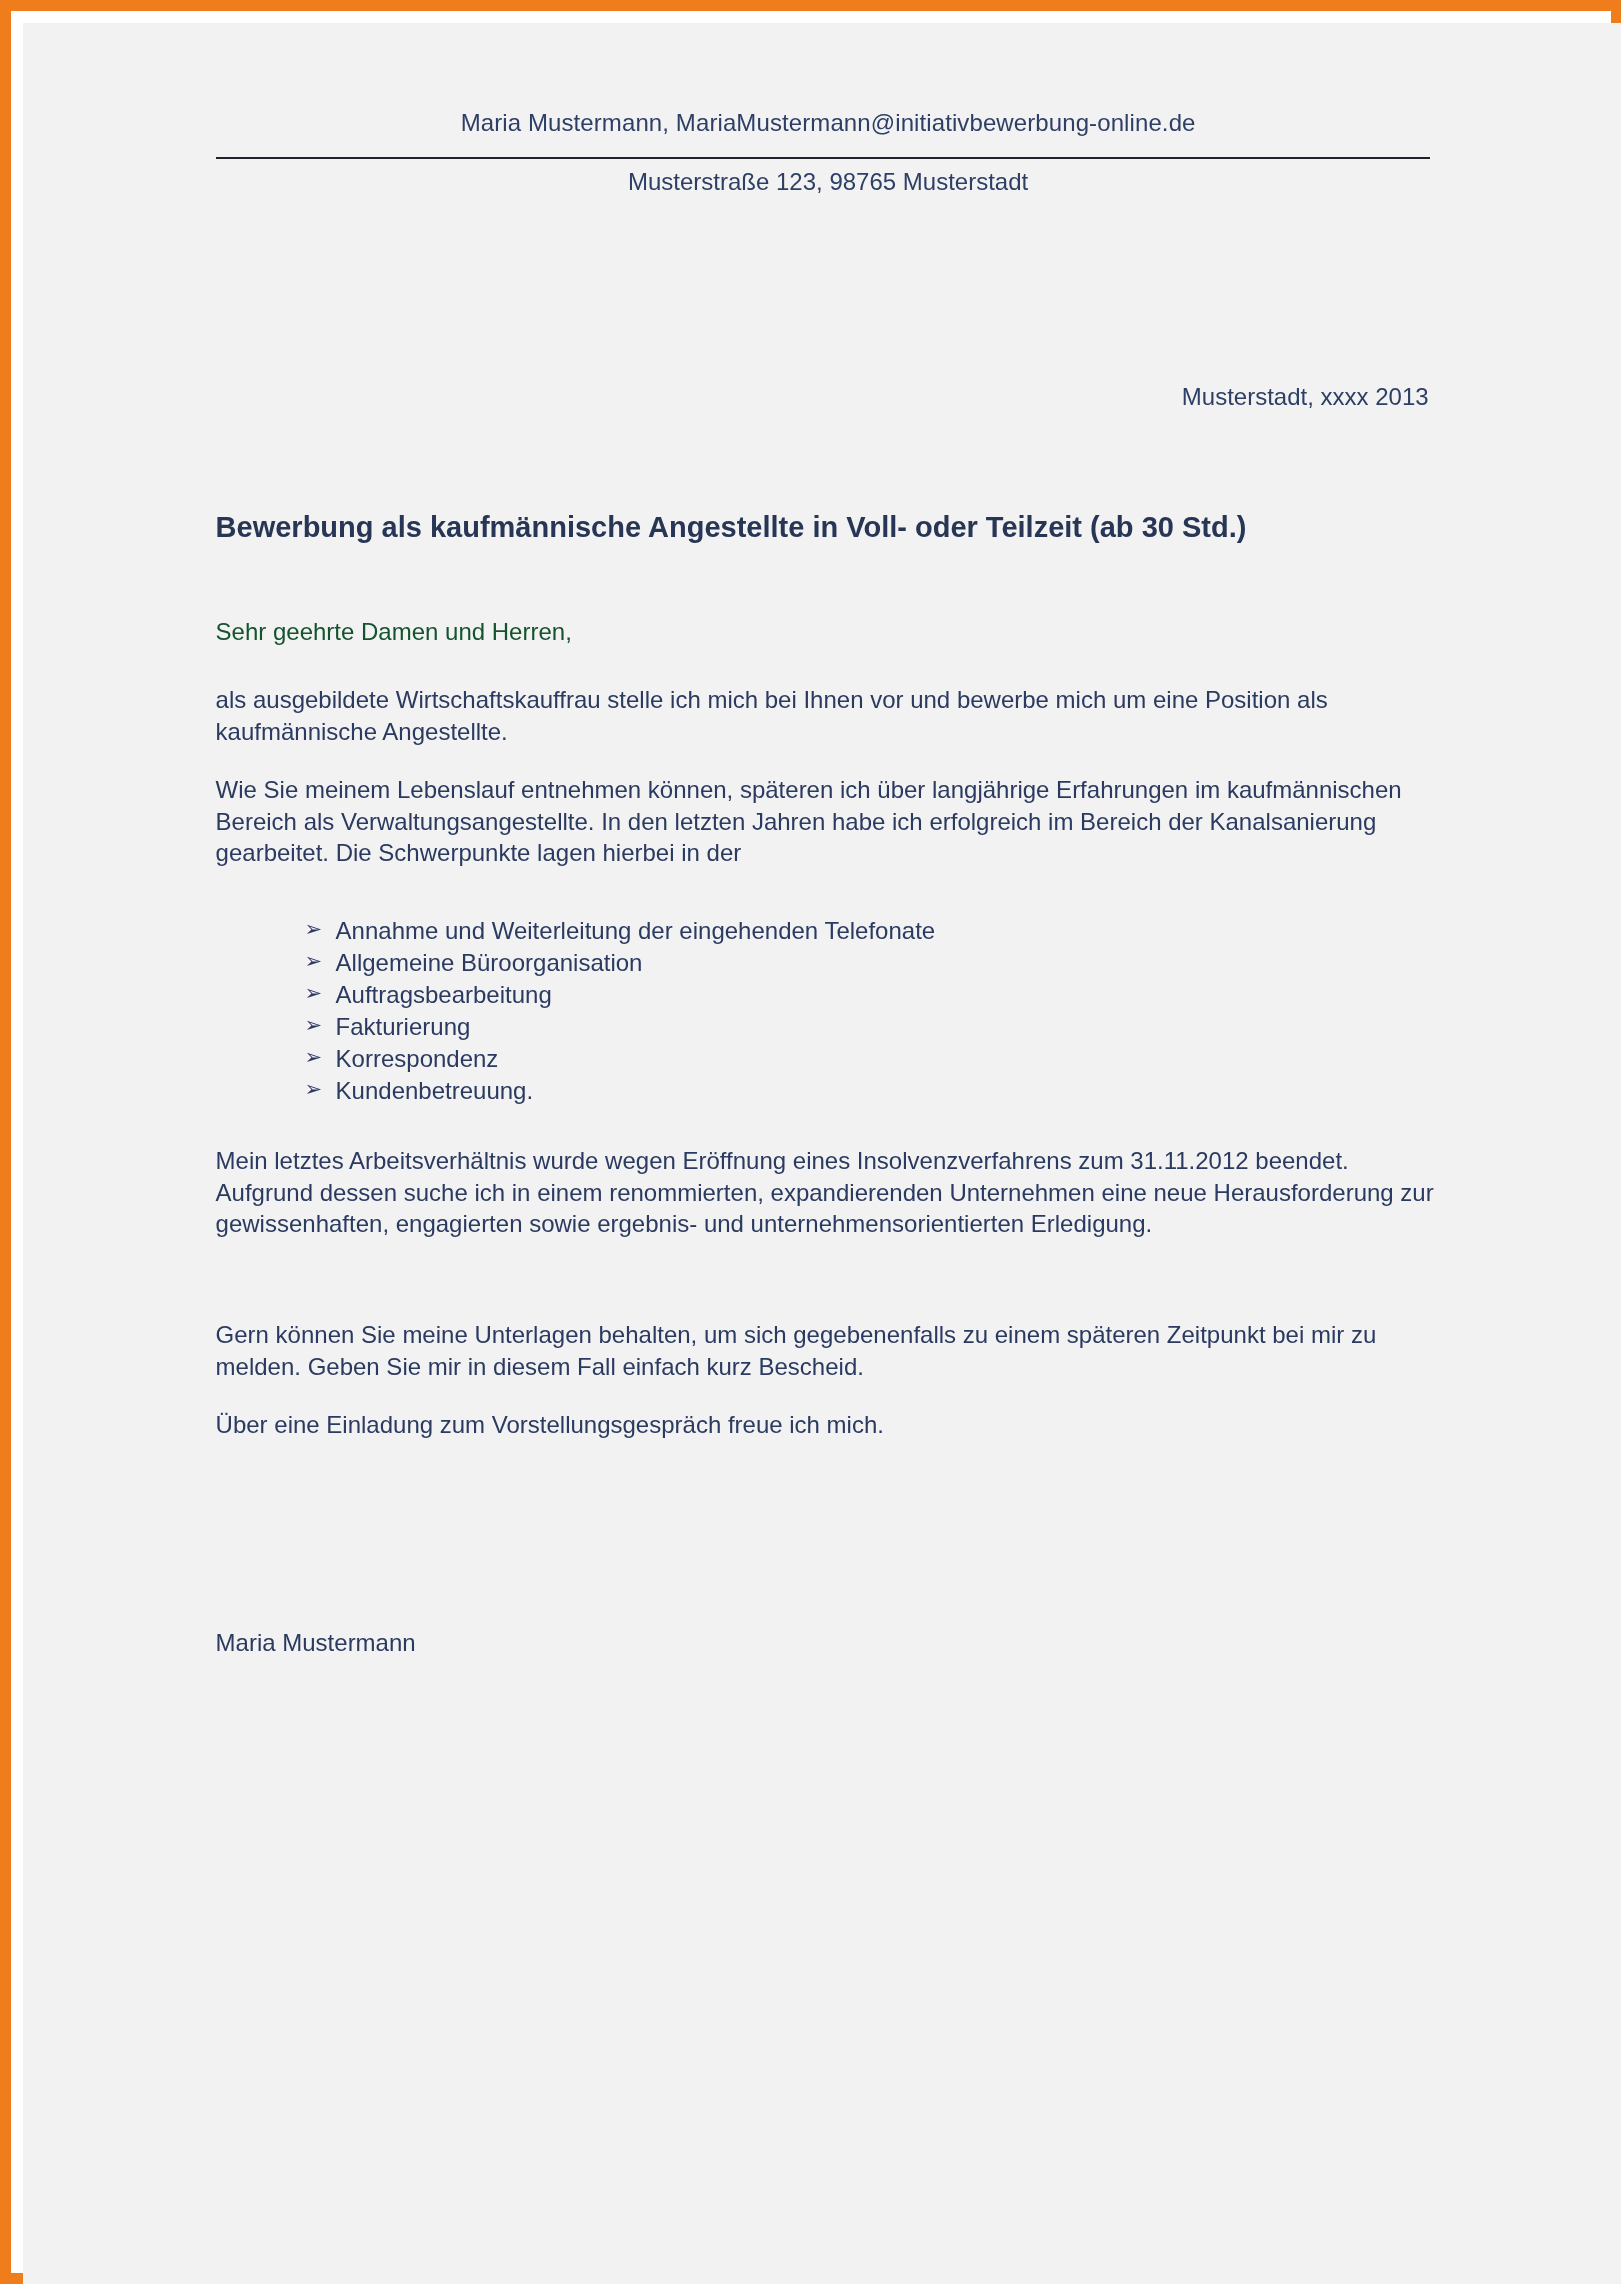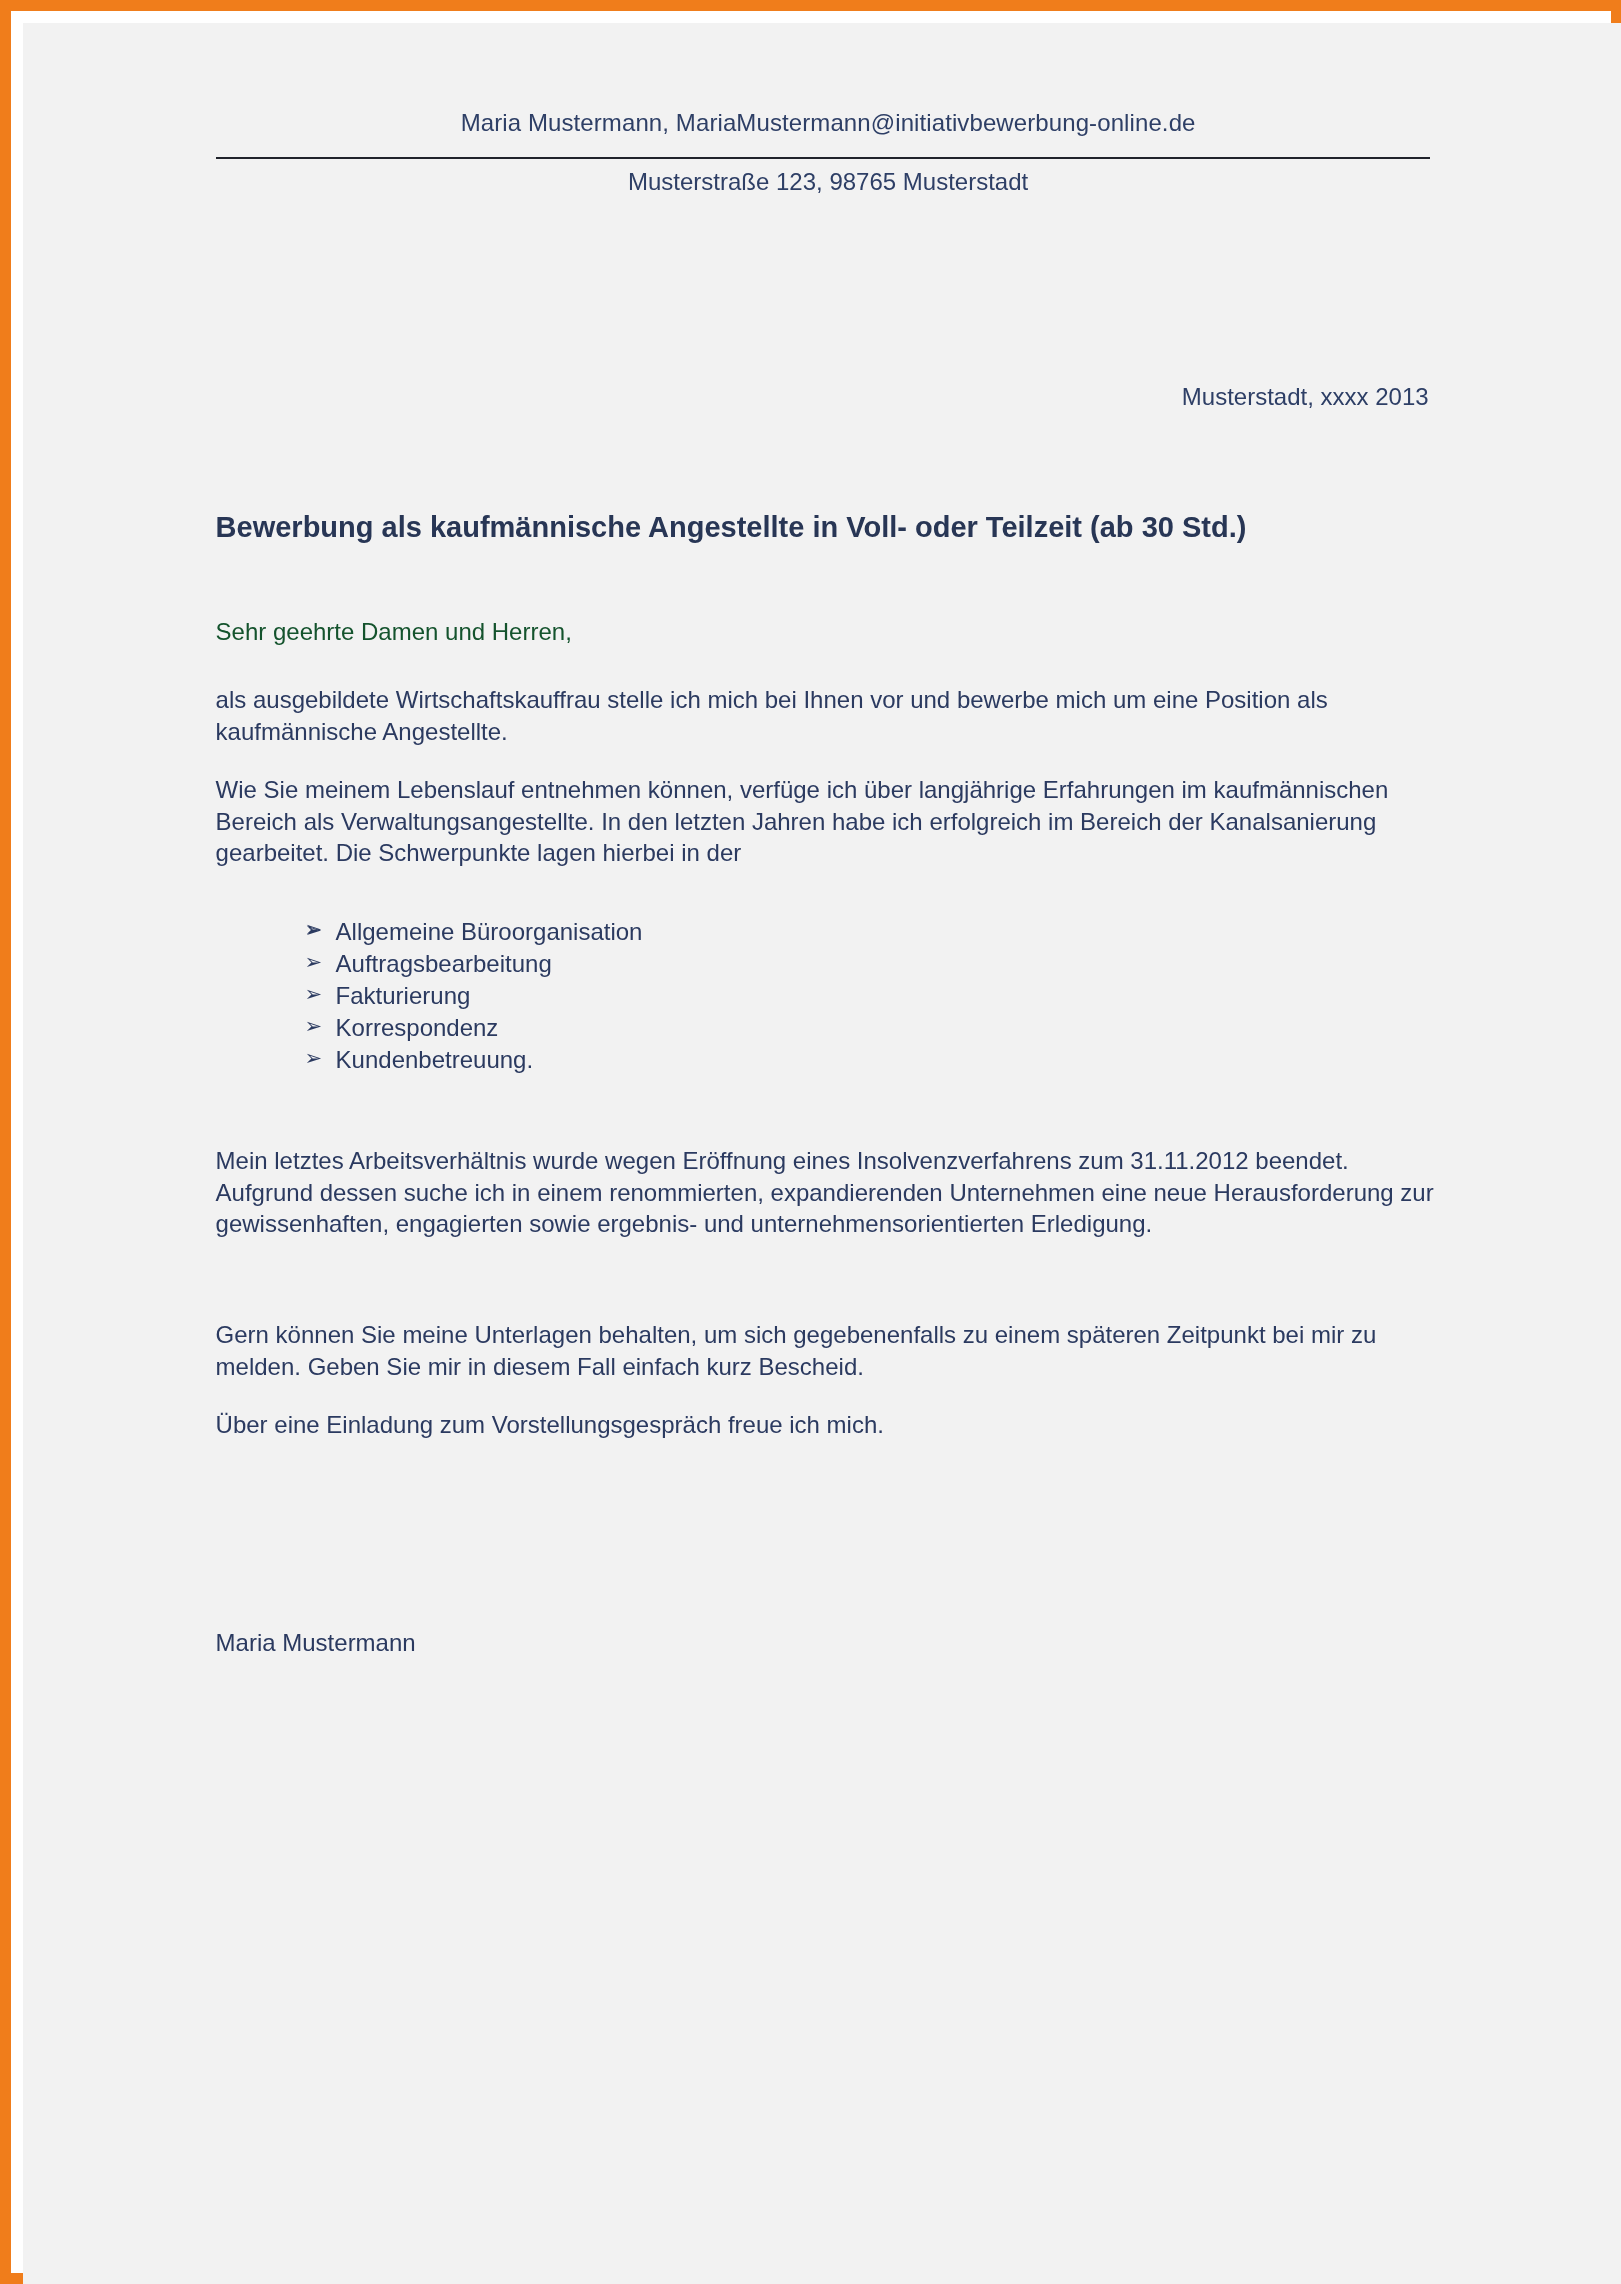--- a/index.html
+++ b/index.html
@@ -166,25 +166,26 @@
       <div class="header-line2">Musterstraße 123, 98765 Musterstadt</div>
 
       <div class="date-line">Musterstadt, xxxx  2013</div>
 
       <div class="subject">Bewerbung als kaufmännische Angestellte in Voll- oder Teilzeit (ab 30 Std.)</div>
 
       <div class="salutation">Sehr geehrte Damen und Herren,</div>
 
       <div class="para p1">als ausgebildete Wirtschaftskauffrau stelle ich mich bei Ihnen vor und bewerbe mich um eine Position als kaufmännische Angestellte.</div>
 
-      <div class="para p2">Wie Sie meinem Lebenslauf entnehmen können, verfüge ich über langjährige Erfahrungen im kaufmännischen Bereich als Verwaltungsangestellte. In den letzten Jahren habe ich erfolgreich im Bereich der Kanalsanierung gearbeitet. Die Schwerpunkte lagen hierbei in der</div>
+      <div class="para p2">Wie Sie meinem Lebenslauf entnehmen können, späteren ich über langjährige Erfahrungen im kaufmännischen Bereich als Verwaltungsangestellte. In den letzten Jahren habe ich erfolgreich im Bereich der Kanalsanierung gearbeitet. Die Schwerpunkte lagen hierbei in der</div>
 
       <ul class="bullets">
         <li>
           <span class="marker">➢</span>
+          <span>Annahme und Weiterleitung der eingehenden Telefonate</span>
         </li>
         <li>
           <span class="marker">➢</span>
           <span>Allgemeine Büroorganisation</span>
         </li>
         <li>
           <span class="marker">➢</span>
           <span>Auftragsbearbeitung</span>
         </li>
         <li>

